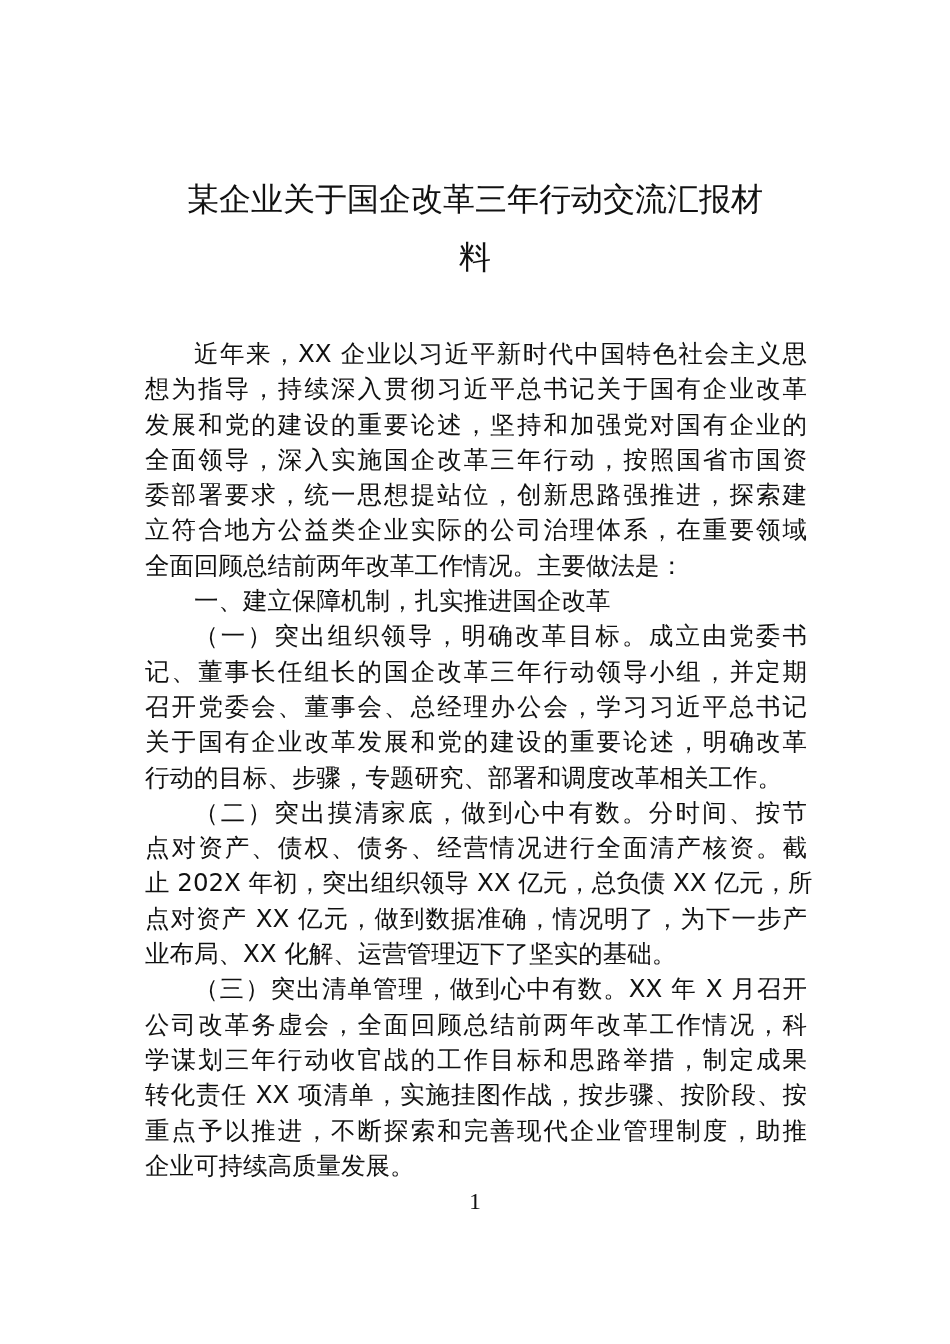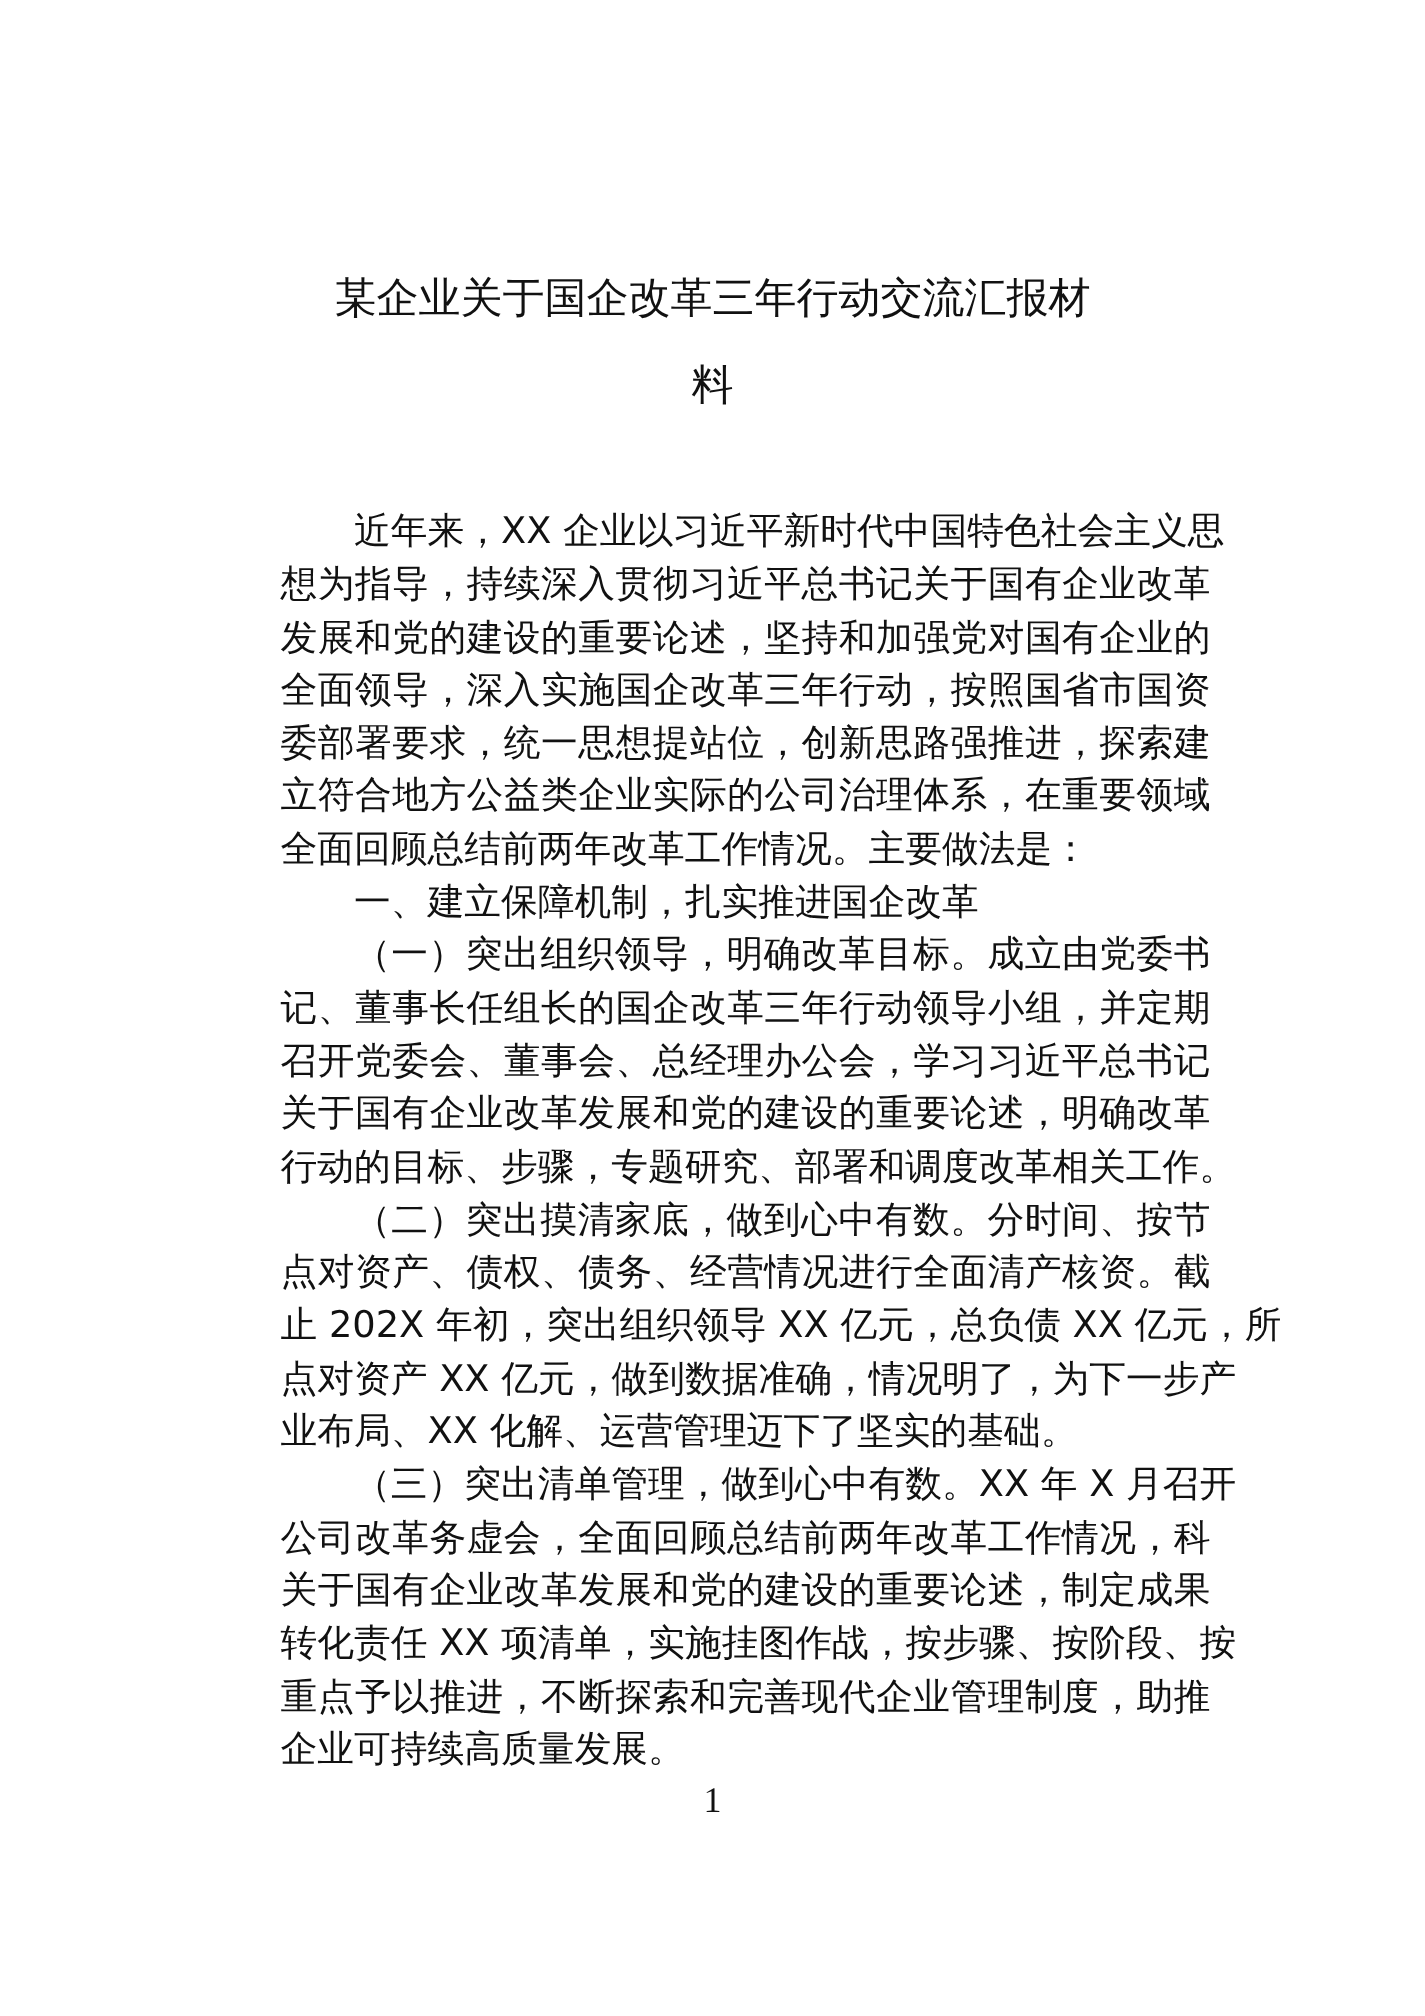--- a/index.html
+++ b/index.html
@@ -3,28 +3,28 @@
   <meta charset="utf-8">
   <style>
     html, body { margin: 0; padding: 0; background: #ffffff; }
     body { width: 950px; height: 1344px; position: relative; overflow: hidden; }
     .page {
       position: absolute; left: 0; top: 0; width: 950px; height: 1344px; background: #ffffff;
       font-family: "DejaVu Sans", "Liberation Sans", sans-serif; color: #111111;
     }
     .title {
       position: absolute; left: 145px; width: 660px; top: 170px;
-      font-size: 28px; line-height: 58px; text-align: center; letter-spacing: 0px;
+      font-size: 32px; line-height: 58px; text-align: center; letter-spacing: 0px;
     }
     .title .line { display: block; white-space: nowrap; }
     .body {
       position: absolute; left: 145px; top: 336px; width: 662px;
       font-size: 24.5px; line-height: 35.3px;
     }
-    .body .line { display: block; white-space: nowrap; height: 35.3px; text-align: justify; text-align-last: justify; margin-left: 42px; }
+    .body .line { display: block; white-space: nowrap; height: 35.3px; text-align: justify; text-align-last: justify; }
     .body .line.last { text-align-last: left; }
     .body .line.indent { padding-left: 49px; }
     .page-number {
       position: absolute; left: 0; width: 950px; top: 1188px; text-align: center;
       font-family: "Liberation Serif", "DejaVu Serif", serif; font-size: 24px;
     }
   </style>
 </head>
 <body>
 
@@ -57,21 +57,21 @@
     <div>
       <span class="line indent">（二）突出摸清家底，做到心中有数。分时间、按节</span>
       <span class="line">点对资产、债权、债务、经营情况进行全面清产核资。截</span>
       <span class="line">止 202X 年初，突出组织领导 XX 亿元，总负债 XX 亿元，所</span>
       <span class="line">点对资产 XX 亿元，做到数据准确，情况明了，为下一步产</span>
       <span class="line last">业布局、XX 化解、运营管理迈下了坚实的基础。</span>
     </div>
     <div>
       <span class="line indent">（三）突出清单管理，做到心中有数。XX 年 X 月召开</span>
       <span class="line">公司改革务虚会，全面回顾总结前两年改革工作情况，科</span>
-      <span class="line">关于国有企业改革发展和党的建设的重要论述，制定成果</span>
+      <span class="line">学谋划三年行动收官战的工作目标和思路举措，制定成果</span>
       <span class="line">转化责任 XX 项清单，实施挂图作战，按步骤、按阶段、按</span>
       <span class="line">重点予以推进，不断探索和完善现代企业管理制度，助推</span>
       <span class="line last">企业可持续高质量发展。</span>
     </div>
   </div>
 
   <div class="page-number">1</div>
 </div>
 
 </body></html>

